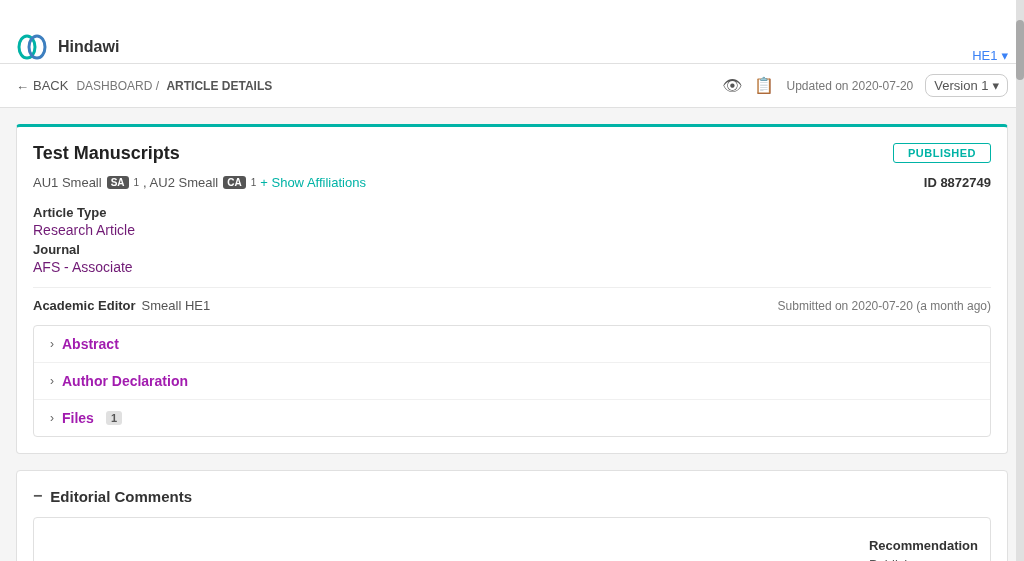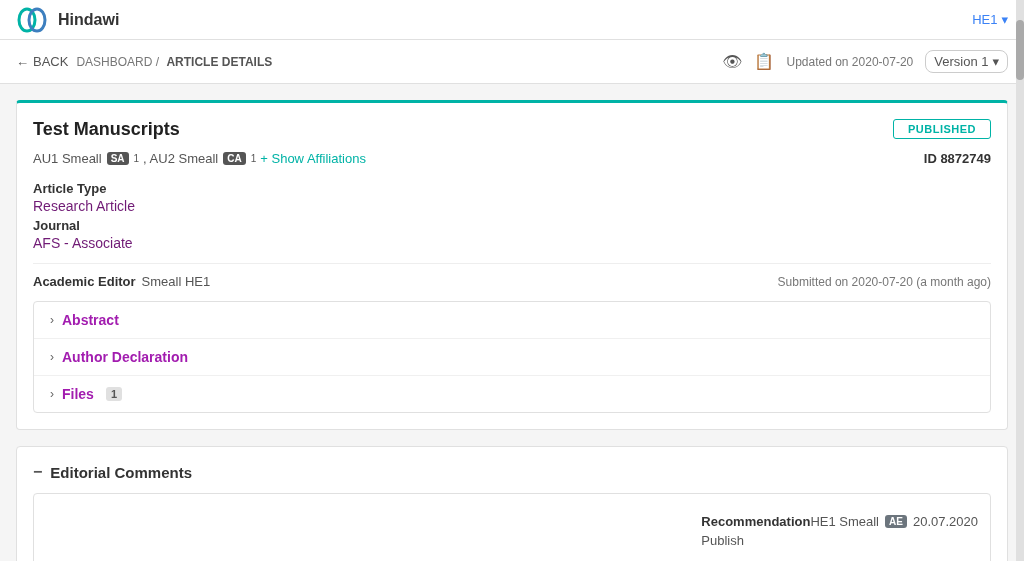--- a/index.html
+++ b/index.html
@@ -1,21 +1,21 @@
 <!DOCTYPE html>
 <html><head>
   <meta charset="utf-8">
   <style>
     * { box-sizing: border-box; margin: 0; padding: 0; }
     body { font-family: Arial, Helvetica, sans-serif; font-size: 13px; color: #333; background: #f5f5f5; }
 
     
     .header {
-      display: flex; align-items: center; justify-content: space-between;
-      background: #fff; padding: 0 16px; height: 40px;
+      display: flex; align-items: flex-end; justify-content: space-between;
+      background: #fff; padding: 0 16px; height: 64px;
       border-bottom: 1px solid #e0e0e0;
     }
     .header-left { display: flex; align-items: center; gap: 10px; }
     .logo { width: 32px; height: 32px; }
     .header-title { font-size: 16px; font-weight: 600; color: #333; }
     .header-right { display: flex; align-items: center; gap: 4px; font-size: 13px; color: #3b82f6; }
 
     
     .navbar {
       display: flex; align-items: center; justify-content: space-between;
@@ -223,25 +223,20 @@
     <div class="section-header">
       <span class="minus-icon">−</span>
       <span>Editorial Comments</span>
     </div>
     <div style="border:1px solid #e0e0e0;border-radius:4px;padding:12px;">
       <div class="recommendation-row">
         <div>
           <div class="recommendation-label">Recommendation</div>
           <div class="recommendation-value">Publish</div>
         </div>
-        <div class="recommendation-meta">
-          <span>HE1 Smeall</span>
-          <span class="ae-badge">AE</span>
-          <span>20.07.2020</span>
-        </div>
       </div>
     </div>
   </div>
 
 </div>
 
 <div class="scrollbar">
   <div class="scrollbar-thumb"></div>
 </div>
 

